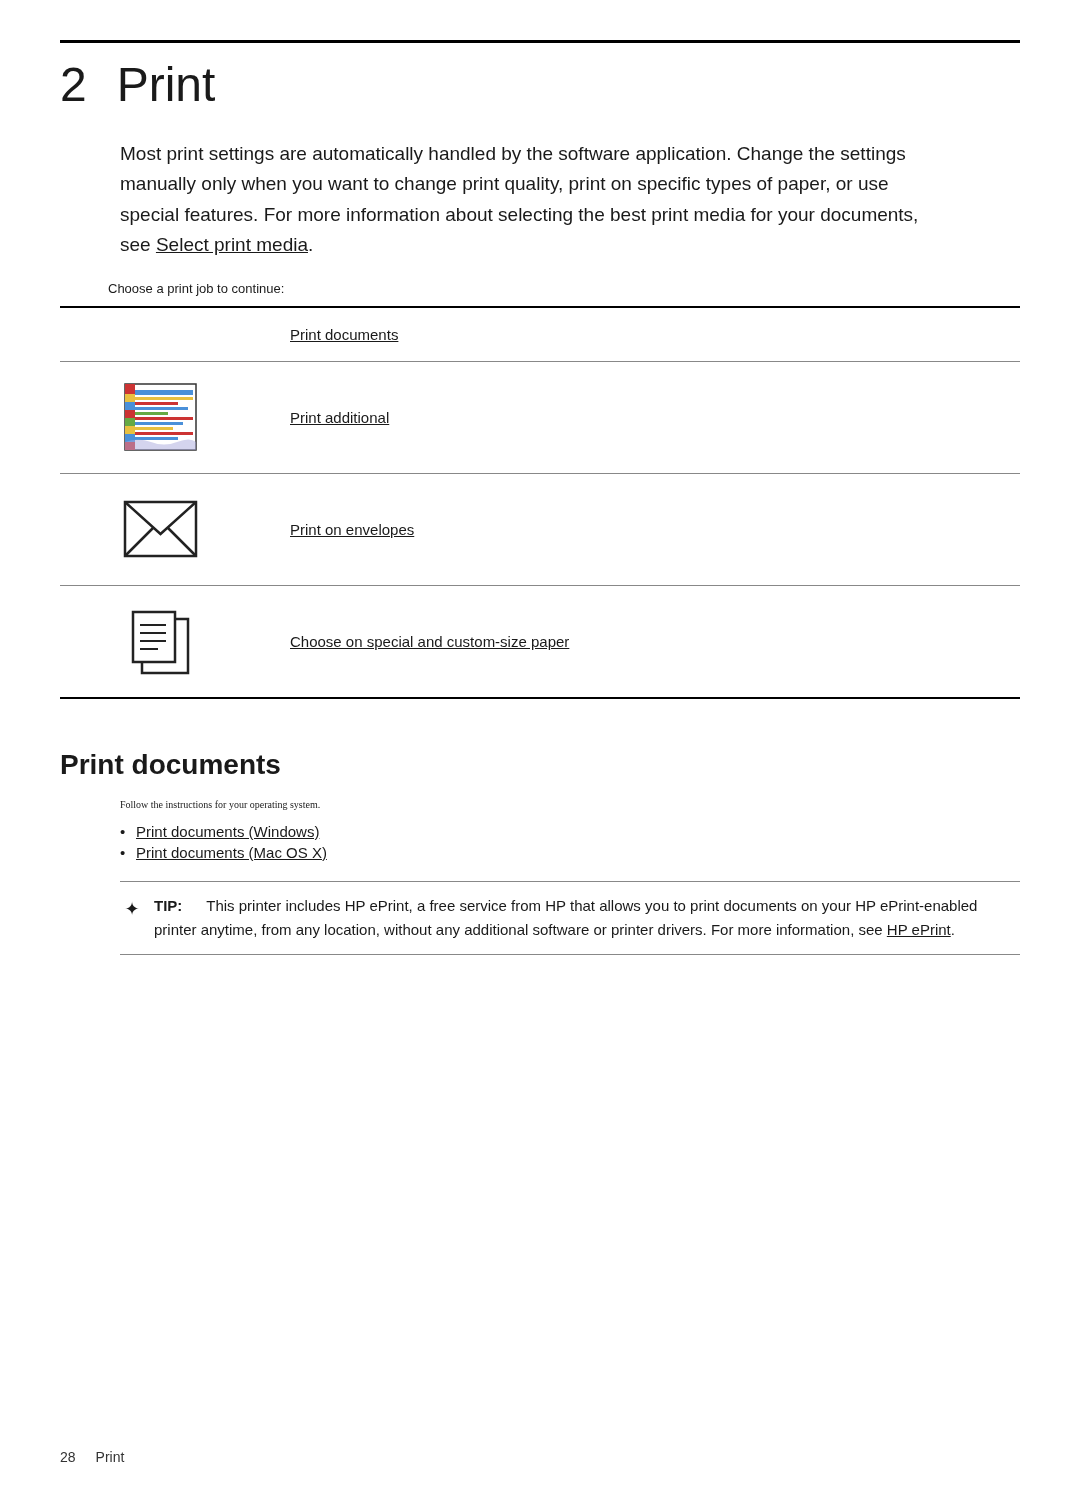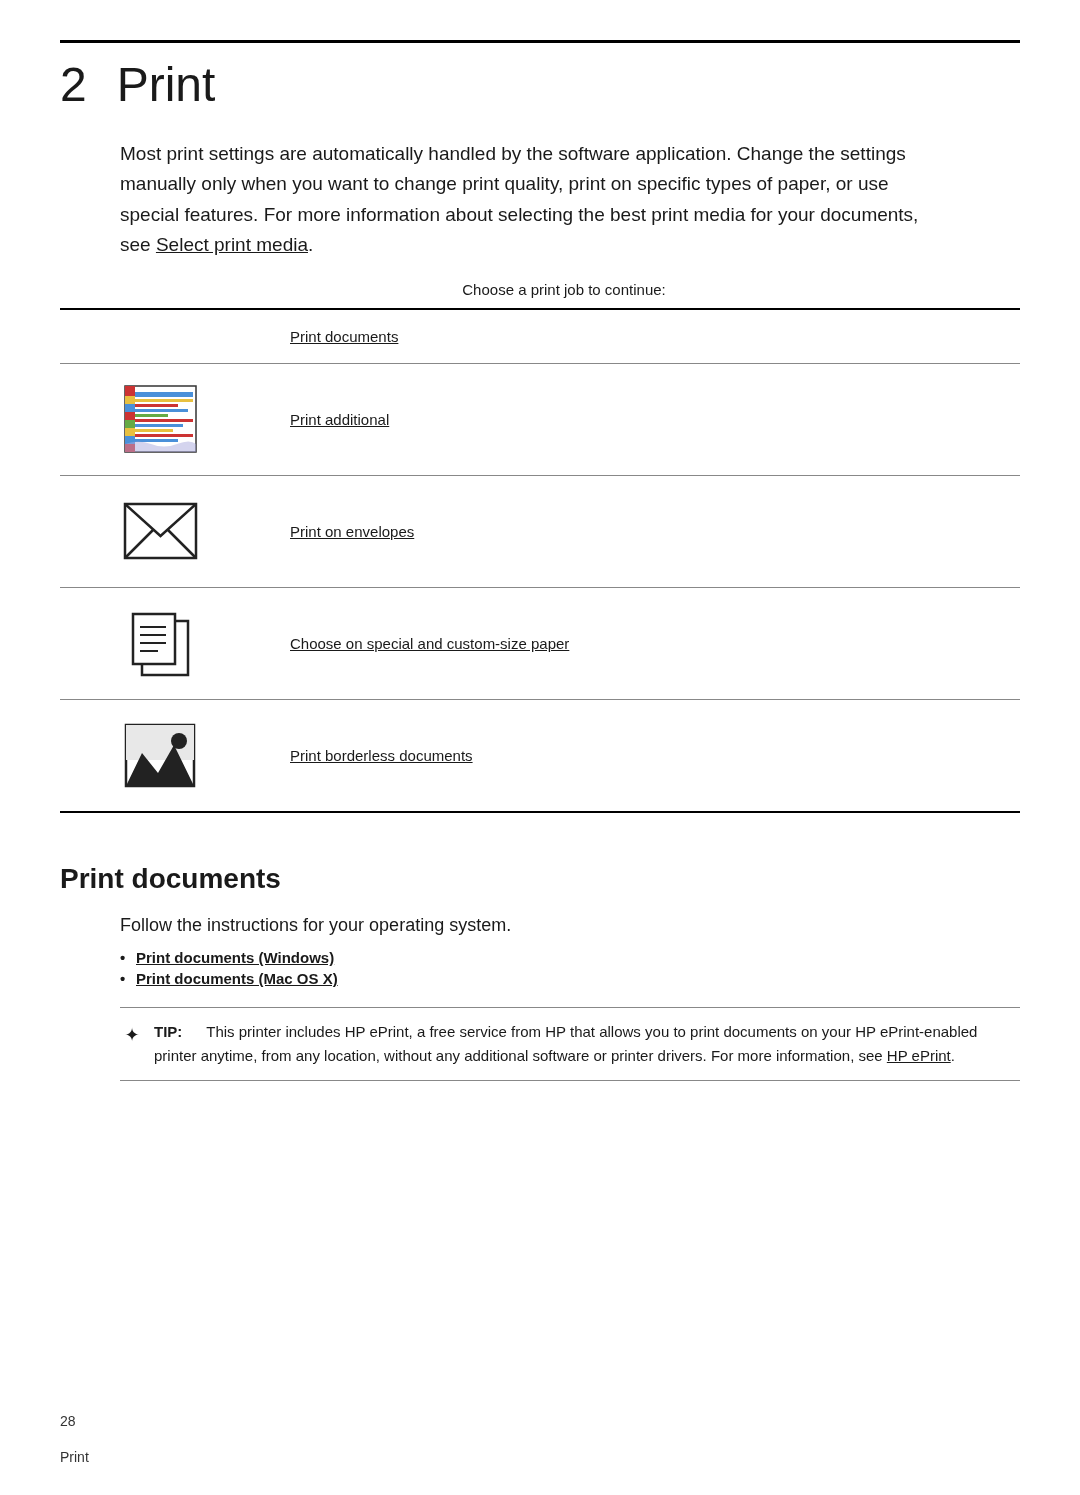--- a/index.html
+++ b/index.html
@@ -56,22 +56,21 @@
     }
 
     .intro-link {
       color: #1a1a1a;
       text-decoration: underline;
     }
 
     .choose-text {
       margin-left: 48px;
       margin-bottom: 10px;
-      font-size: 15px;
-      text-align: center;
+      font-size: 13px;
     }
 
     
     .print-table {
       width: 100%;
       border-collapse: collapse;
       margin-bottom: 40px;
       border-top: 2px solid #000;
       border-bottom: 2px solid #000;
     }
@@ -120,37 +119,37 @@
       font-weight: bold;
       margin-bottom: 16px;
       padding-top: 10px;
     }
 
     .section-content {
       margin-left: 60px;
     }
 
     .section-intro {
-      font-size: 18px;
+      font-size: 10px;
       margin-bottom: 10px;
       line-height: 1.6;
+      font-family: Liberation Serif, serif;
     }
 
     .bullet-list {
       list-style: none;
       margin-bottom: 20px;
       padding: 0;
     }
 
     .bullet-list li {
       font-size: 15px;
       margin-bottom: 4px;
       padding-left: 16px;
       position: relative;
-      font-weight: bold;
     }
 
     .bullet-list li::before {
       content: "•";
       position: absolute;
       left: 0;
     }
 
     .bullet-list li a {
       color: #1a1a1a;
@@ -188,21 +187,20 @@
 
     
     .page-footer {
       position: absolute;
       bottom: 30px;
       left: 60px;
       font-size: 14px;
       color: #333;
       display: flex;
       gap: 20px;
-      flex-direction: column;
     }
   </style>
 </head>
 <body>
 
 <div class="page-container">
 
   <div class="chapter-header">
     <span class="chapter-number">2</span>
     <span class="chapter-title">Print</span>
@@ -298,39 +296,20 @@
               <line x1="12" y1="34" x2="38" y2="34" stroke="#222" stroke-width="2"></line>
               <line x1="12" y1="42" x2="30" y2="42" stroke="#222" stroke-width="2"></line>
             </svg>
           </div>
         </td>
         <td class="link-cell">
           <a href="#print-special" class="table-link">Choose on special and custom-size paper</a>
         </td>
       </tr>
 
-      <tr>
-        <td class="icon-cell">
-          <div class="icon-wrapper">
-
-            <svg width="72" height="65" viewBox="0 0 72 65" xmlns="http://www.w3.org/2000/svg">
-              <rect x="2" y="2" width="68" height="61" fill="white" stroke="#222" stroke-width="2.5"></rect>
-
-              <rect x="2" y="2" width="68" height="35" fill="#e8e8e8"></rect>
-
-              <polygon points="2,63 18,30 34,50 50,22 70,63" fill="#222"></polygon>
-
-              <circle cx="55" cy="18" r="8" fill="#222"></circle>
-            </svg>
-          </div>
-        </td>
-        <td class="link-cell">
-          <a href="#print-borderless" class="table-link">Print borderless documents</a>
-        </td>
-      </tr>
 
     </tbody>
   </table>
 
   <div>
     <h2 class="section-heading">Print documents</h2>
 
     <div class="section-content">
       <p class="section-intro">Follow the instructions for your operating system.</p>
 

